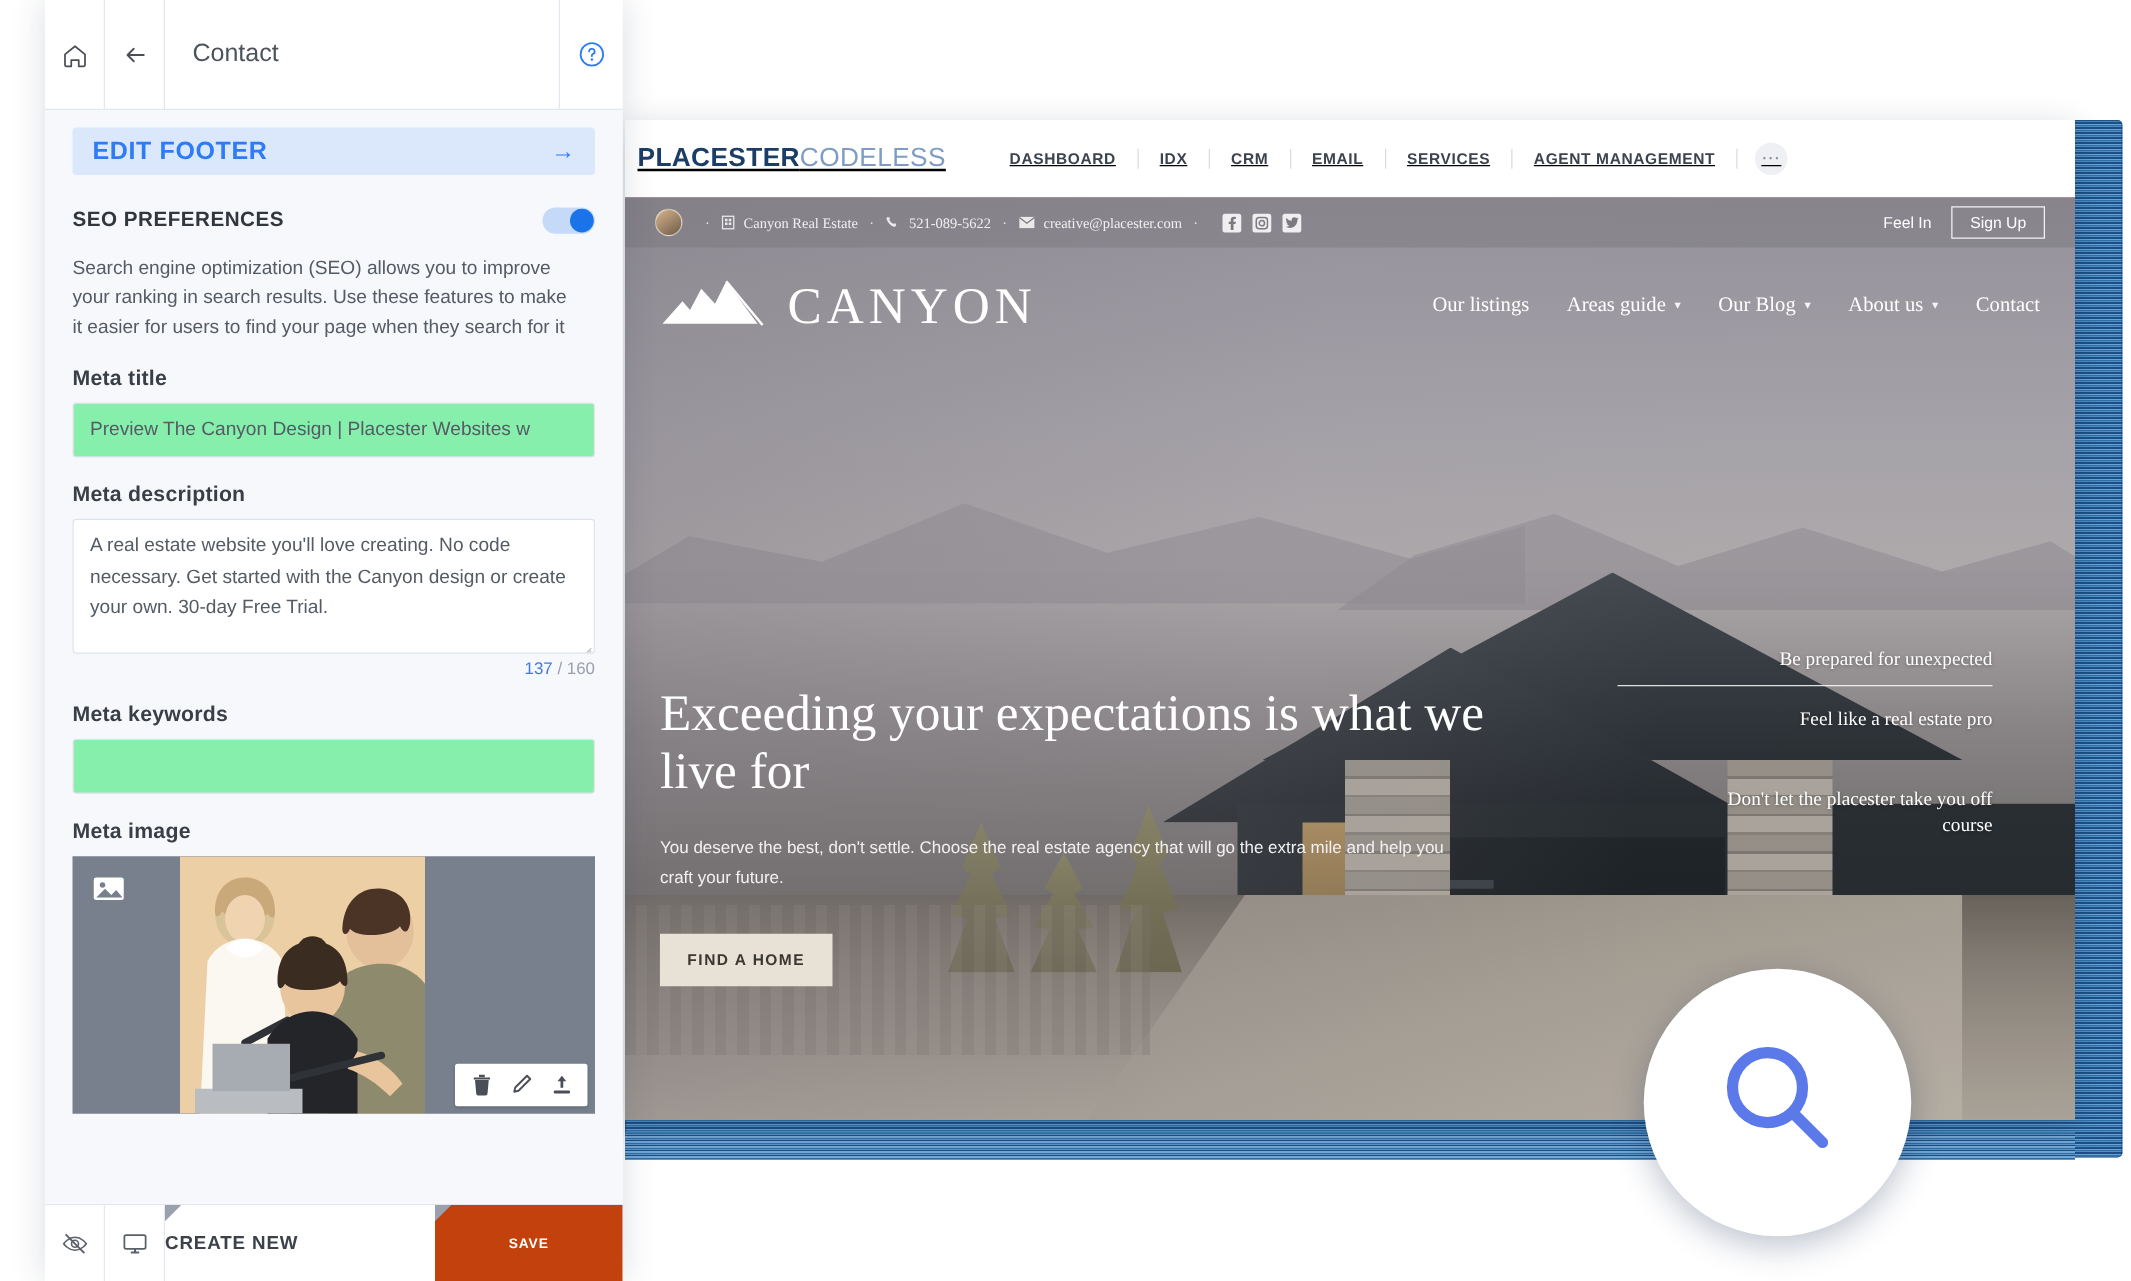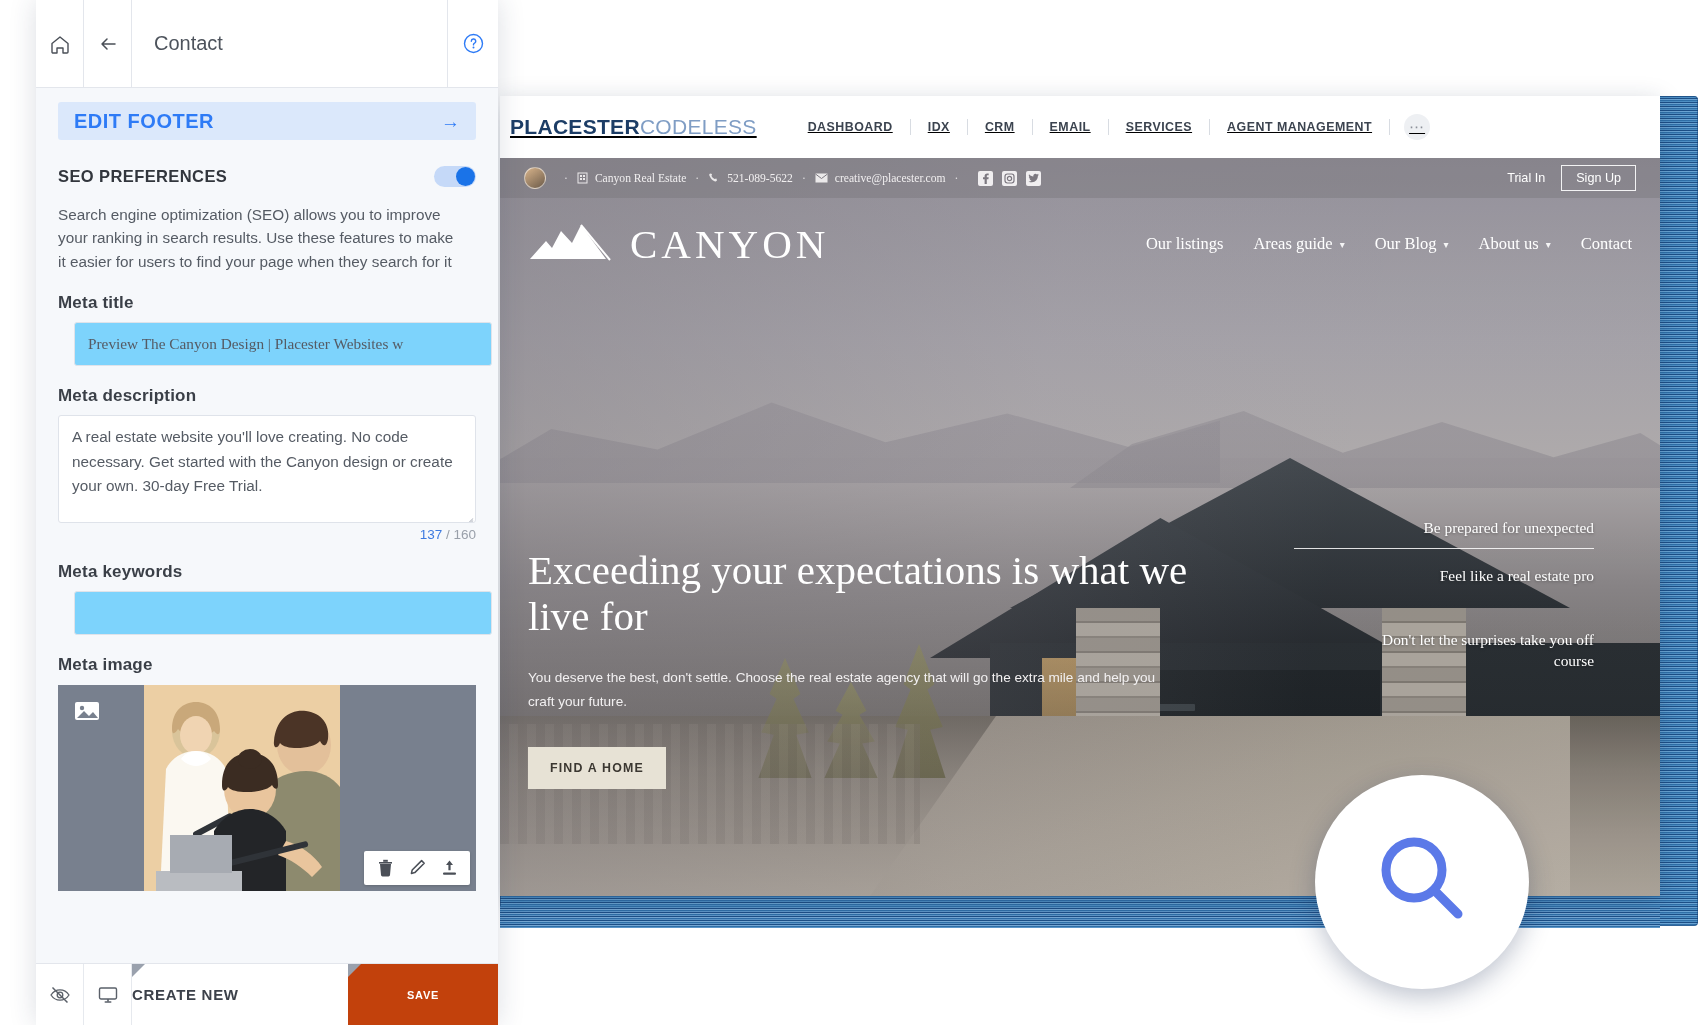--- a/index.html
+++ b/index.html
@@ -79,25 +79,25 @@
     font-size: 15.3px; line-height: 1.52; color: #555b64;
     max-width: 400px;
   }
   .fld { margin: 20px 22px 0 22px; }
   .fld-label {
     font-size: 17px; font-weight: bold; color: #3a3f47; margin-bottom: 9px;
     letter-spacing:.2px;
   }
   .fld-input {
     width: 100%; height: 44px; border: 1px solid #dfe3ea; border-radius: 3px;
-    background: #7dd3fc; padding: 0 13px;
+    background: #86efac; padding: 0 13px;
     font-size: 15.3px; color: #555b64;
-    font-family: Liberation Serif, serif;
+    font-family: Liberation Sans, sans-serif;
     white-space: nowrap; overflow: hidden; text-overflow: clip;
-    display:flex; align-items:center;margin-left:16px;
+    display:flex; align-items:center;
   }
   .fld-area {
     width: 100%; height: 108px; border: 1px solid #dfe3ea; border-radius: 3px;
     background: #fff; padding: 9px 13px;
     font-size: 15.3px; line-height: 1.62; color: #555b64;
     position: relative; overflow:hidden;
   }
   .resize-grip {
     position:absolute; right:2px; bottom:1px; width:12px; height:12px;
     pointer-events:none;
@@ -474,21 +474,21 @@
                 <circle cx="5.5" cy="5.5" r="2.1" fill="none" stroke="#7c7880" stroke-width="1.2"></circle>
               </svg>
             </span>
           <span>
               <svg width="11" height="10" viewBox="0 0 11 10">
                 <path d="M10.5 1.6c-.4.2-.8.3-1.2.4.4-.3.7-.7.9-1.2-.4.3-.9.4-1.3.6C8.5 1 8 .8 7.4.8 6.2.8 5.3 1.8 5.3 3c0 .2 0 .3.1.5C3.6 3.4 2.1 2.6 1.1 1.3c-.2.3-.3.7-.3 1.1 0 .7.4 1.4 1 1.8-.3 0-.7-.1-.9-.3 0 1 .7 1.9 1.7 2.1-.2 0-.4.1-.6.1-.1 0-.3 0-.4-.1.3.9 1 1.5 2 1.5-.7.6-1.6.9-2.6.9H.5c1 .6 2.1.9 3.3.9 3.9 0 6.1-3.3 6.1-6.2v-.3c.4-.3.8-.7 1.1-1z" fill="#7c7880"></path>
               </svg>
             </span>
         </div>
         <div class="ub-right">
-          <div class="ub-signin">Trial In</div>
+          <div class="ub-signin">Feel In</div>
           <div class="ub-signup">Sign Up</div>
         </div>
       </div>
 
       <div class="site-header">
         <div class="logo-wrap">
           <span>
             <svg width="84" height="42" viewBox="0 0 84 42">
               <path d="M2 38 L18 20 L24 27 L33 10 L44 22 L53 4 L78 38 Z" fill="#ffffff"></path>
               <path d="M53 4 L82 39" stroke="#ffffff" stroke-width="2" fill="none"></path>
@@ -520,21 +520,21 @@
 
       <div class="hero-copy">
         <h1 class="hero-h1">Exceeding your expectations is what we live for</h1>
         <p class="hero-p">You deserve the best, don't settle. Choose the real estate agency that will go the extra mile and help you craft your future.</p>
         <div class="hero-btn">FIND A HOME</div>
       </div>
 
       <div class="ann" style="right:66px; top:360px; width:330px;">Be prepared for unexpected</div>
       <div class="ann-line" style="right:66px; top:390px; width:300px;"></div>
       <div class="ann" style="right:66px; top:408px; width:330px;">Feel like a real estate pro</div>
-      <div class="ann" style="right:66px; top:472px; width:250px;">Don't let the surprises take you off course</div>
+      <div class="ann" style="right:66px; top:472px; width:250px;">Don't let the placester take you off course</div>
     </div>
   </div>
 
   <div class="magnifier">
     <span>
       <svg width="104" height="104" viewBox="0 0 104 104">
         <circle cx="44" cy="42" r="28" fill="none" stroke="#5b79e8" stroke-width="9"></circle>
         <line x1="64" y1="62" x2="88" y2="86" stroke="#5b79e8" stroke-width="9" stroke-linecap="round"></line>
       </svg>
     </span>

